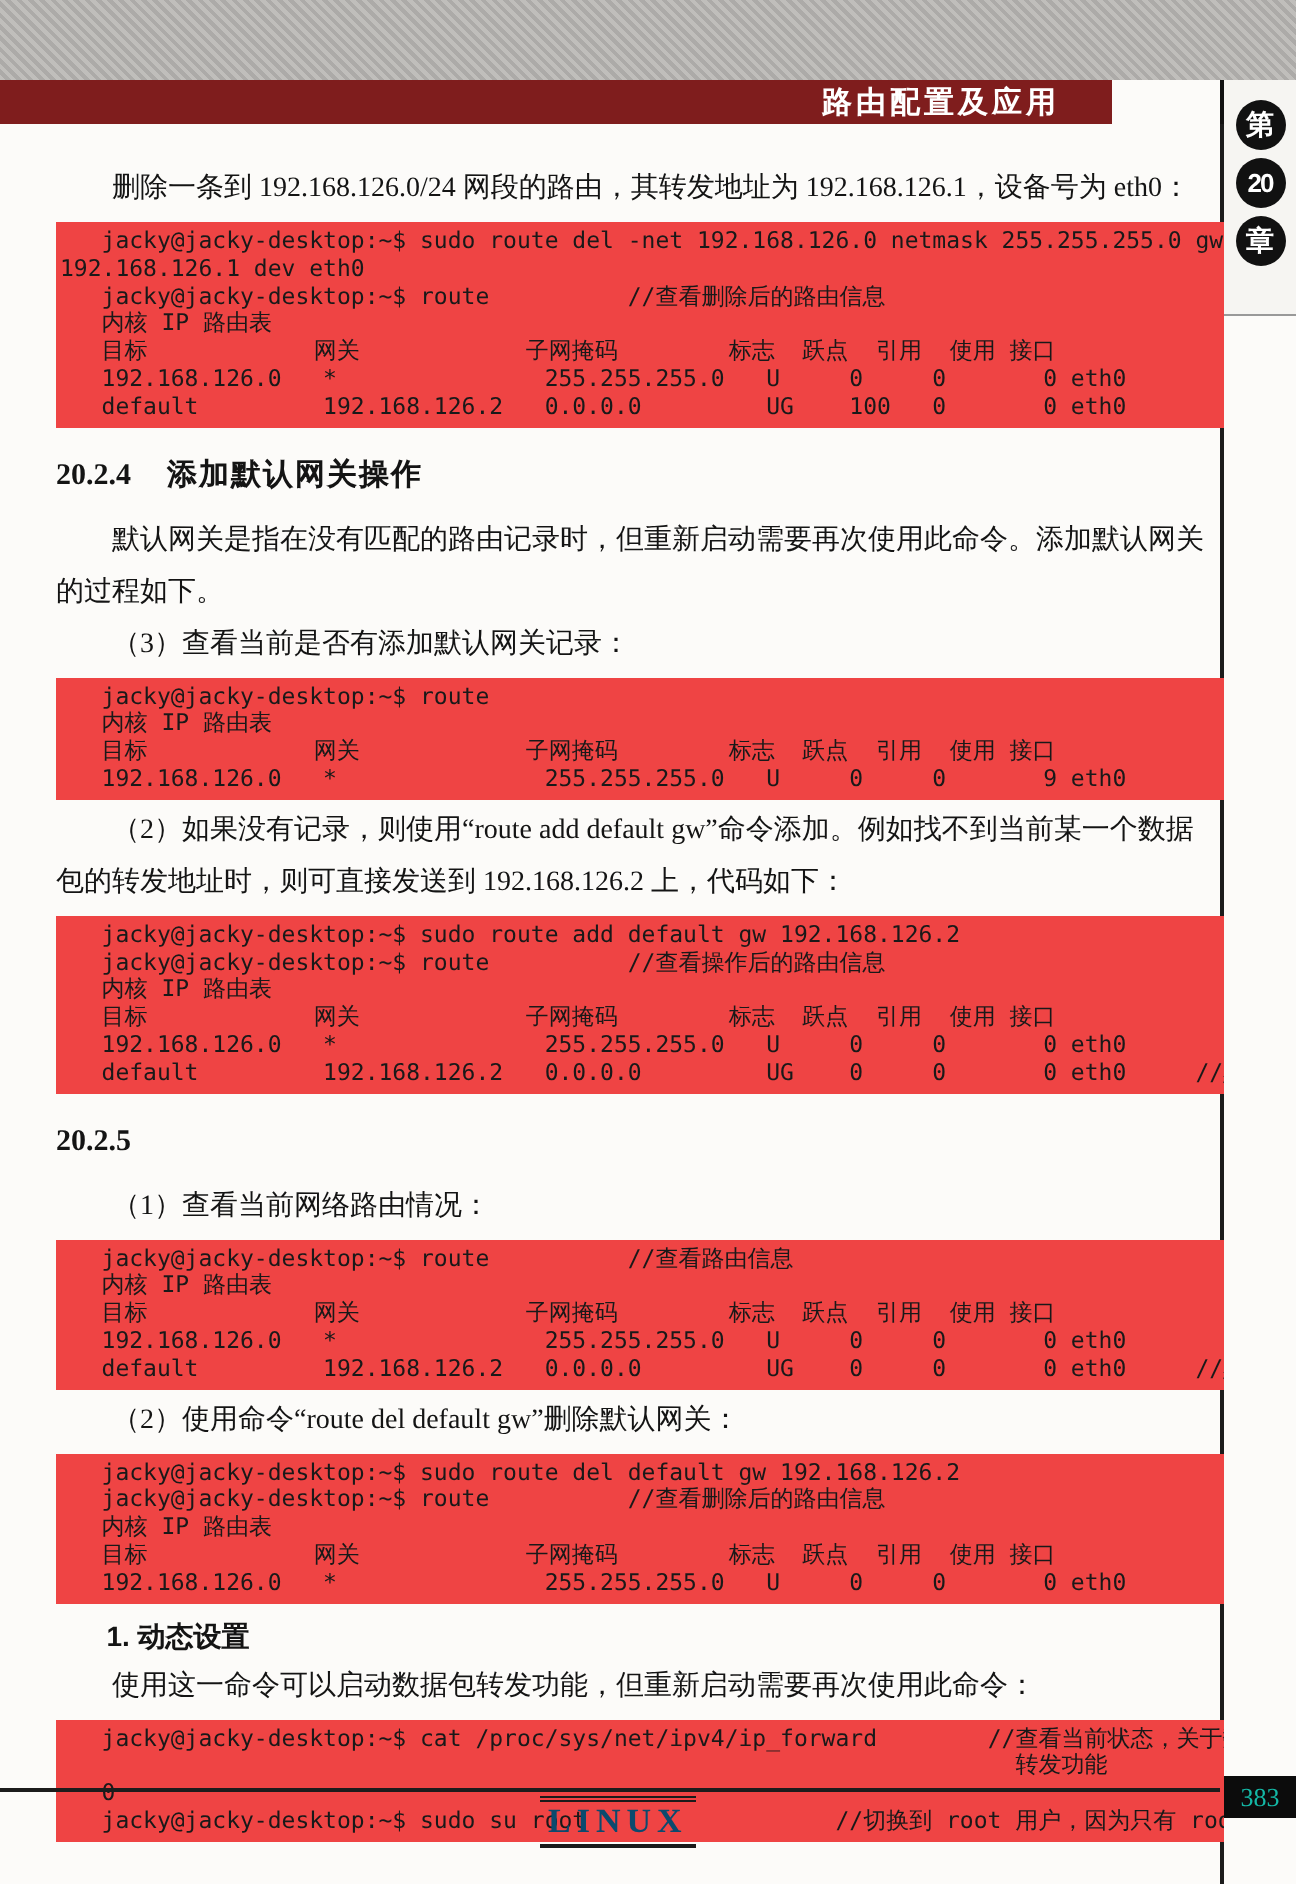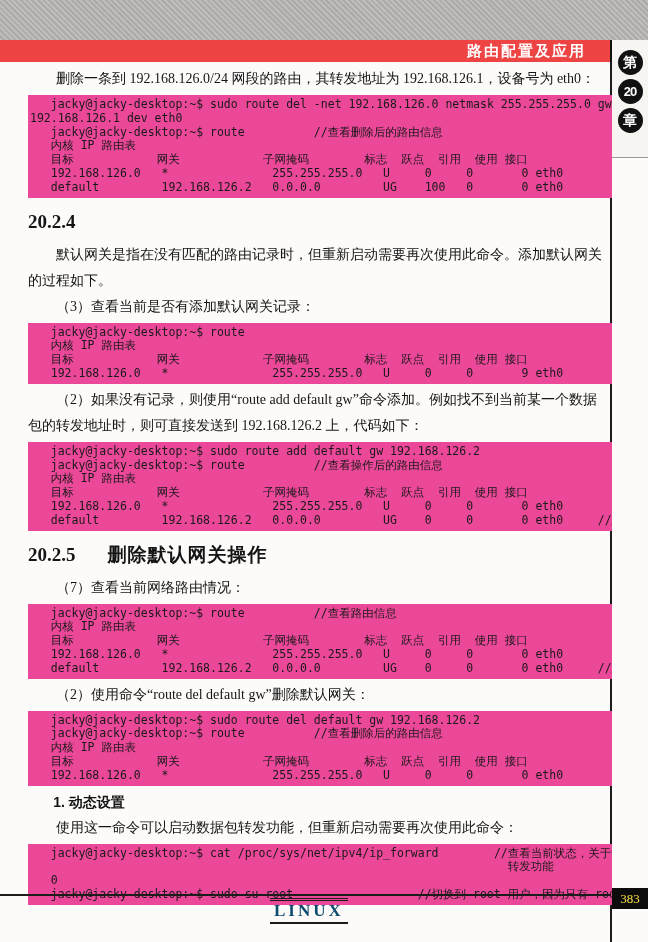--- a/index.html
+++ b/index.html
@@ -10,22 +10,22 @@
     color:#141414;
   }
   
   .scan-band{
     position:absolute;left:0;top:0;width:648px;height:40px;
     background:#b7b5b2;
     background-image:repeating-linear-gradient(45deg,rgba(255,255,255,.12) 0 2px,rgba(0,0,0,.06) 2px 4px);
   }
   
   .header-bar{
-    position:absolute;left:0;top:40px;width:612px;height:22px;
-    background:#ef4444;display:flex;align-items:center;justify-content:flex-end;
+    position:absolute;left:0;top:40px;width:556px;height:22px;
+    background:#7f1d1d;display:flex;align-items:center;justify-content:flex-end;
   }
   .header-bar .title{
     color:#ffffff;font-family:"Liberation Sans","DejaVu Sans",sans-serif;
     font-weight:bold;font-size:15px;letter-spacing:2px;padding-right:26px;
   }
   
   .chapter-tab{
     position:absolute;left:610px;top:40px;width:38px;height:118px;
     background:#f6f5f2;border-left:2px solid #111;border-bottom:1px solid #999;
     display:flex;flex-direction:column;align-items:center;justify-content:flex-start;
@@ -41,48 +41,48 @@
   
   .vrule{
     position:absolute;left:610px;top:62px;width:2px;height:880px;background:#1c1c1c;
   }
   
   .content{
     position:absolute;left:28px;top:66px;width:582px;
   }
   p{margin:0;font-size:14px;line-height:26px;}
   .indent{text-indent:2em;}
-  .nowrap{white-space:nowrap;}
+  .nowrap{white-space:nowrap;margin-top:16px;}
   .sub-bold{
     font-family:"Liberation Sans","DejaVu Sans",sans-serif;
     font-weight:bold;text-indent:1.8em;font-size:14px;
   }
   h2{
-    margin:10px 0 6px 0;font-size:19px;line-height:28px;display:flex;align-items:center;gap:32px;
+    margin:10px 0 6px 0;font-size:15px;line-height:28px;display:flex;align-items:center;gap:18px;
   }
   .sec-num{font-family:"Liberation Serif","DejaVu Serif",serif;font-weight:bold;}
   .sec-title{font-family:"Liberation Sans","DejaVu Sans",sans-serif;font-weight:bold;letter-spacing:1px;}
   pre.code{
-    margin:3px 0;background:#ec4899;border:0;
+    margin:3px 0;background:#ef4444;border:0;
     font-family:"DejaVu Sans Mono","Liberation Mono",monospace;
     font-size:11.5px;line-height:13.8px;color:#191919;
     padding:3px 2px;white-space:pre;overflow:hidden;width:580px;
   }
   
   .footer-rule{position:absolute;left:0;top:894px;width:610px;height:2px;background:#1c1c1c;}
   .linux-logo{
     position:absolute;left:270px;top:898px;
     font-family:"Liberation Serif","DejaVu Serif",serif;
     font-size:17px;font-weight:bold;letter-spacing:3px;color:#0c4a6e;
     border-top:3px double #1b1b1b;border-bottom:2px solid #1b1b1b;
     padding:0 4px 1px 4px;
   }
   .page-num{
     position:absolute;left:612px;top:888px;width:36px;height:21px;background:#0c0c0c;
-    color:#fde047;font-family:"Liberation Serif","DejaVu Serif",serif;font-size:13px;
+    color:#14b8a6;font-family:"Liberation Serif","DejaVu Serif",serif;font-size:13px;
     display:flex;align-items:center;justify-content:center;
   }
 </style>
 </head>
 <body>
 
 <div class="scan-band"></div>
 
 <div class="header-bar">
   <span class="title">路由配置及应用</span>
@@ -103,20 +103,21 @@
   <pre class="code">   jacky@jacky-desktop:~$ sudo route del -net 192.168.126.0 netmask 255.255.255.0 gw
 192.168.126.1 dev eth0
    jacky@jacky-desktop:~$ route          //查看删除后的路由信息
    内核 IP 路由表
    目标            网关            子网掩码        标志  跃点  引用  使用 接口
    192.168.126.0   *               255.255.255.0   U     0     0       0 eth0
    default         192.168.126.2   0.0.0.0         UG    100   0       0 eth0</pre>
 
   <h2>
     <span class="sec-num">20.2.4</span>
+    <span class="sec-title">添加默认网关操作</span>
   </h2>
 
   <p class="indent">默认网关是指在没有匹配的路由记录时，但重新启动需要再次使用此命令。添加默认网关的过程如下。</p>
   <p class="indent">（3）查看当前是否有添加默认网关记录：</p>
 
   <pre class="code">   jacky@jacky-desktop:~$ route
    内核 IP 路由表
    目标            网关            子网掩码        标志  跃点  引用  使用 接口
    192.168.126.0   *               255.255.255.0   U     0     0       9 eth0</pre>
 
@@ -124,24 +125,23 @@
 
   <pre class="code">   jacky@jacky-desktop:~$ sudo route add default gw 192.168.126.2
    jacky@jacky-desktop:~$ route          //查看操作后的路由信息
    内核 IP 路由表
    目标            网关            子网掩码        标志  跃点  引用  使用 接口
    192.168.126.0   *               255.255.255.0   U     0     0       0 eth0
    default         192.168.126.2   0.0.0.0         UG    0     0       0 eth0     //默认网关</pre>
 
   <h2>
     <span class="sec-num">20.2.5</span>
-    <span class="sec-title">删除默认网关操作</span>
   </h2>
 
-  <p class="indent">（7）查看当前网络路由情况：</p>
+  <p class="indent">（1）查看当前网络路由情况：</p>
 
   <pre class="code">   jacky@jacky-desktop:~$ route          //查看路由信息
    内核 IP 路由表
    目标            网关            子网掩码        标志  跃点  引用  使用 接口
    192.168.126.0   *               255.255.255.0   U     0     0       0 eth0
    default         192.168.126.2   0.0.0.0         UG    0     0       0 eth0     //默认网关</pre>
 
   <p class="indent">（2）使用命令“route del default gw”删除默认网关：</p>
 
   <pre class="code">   jacky@jacky-desktop:~$ sudo route del default gw 192.168.126.2

